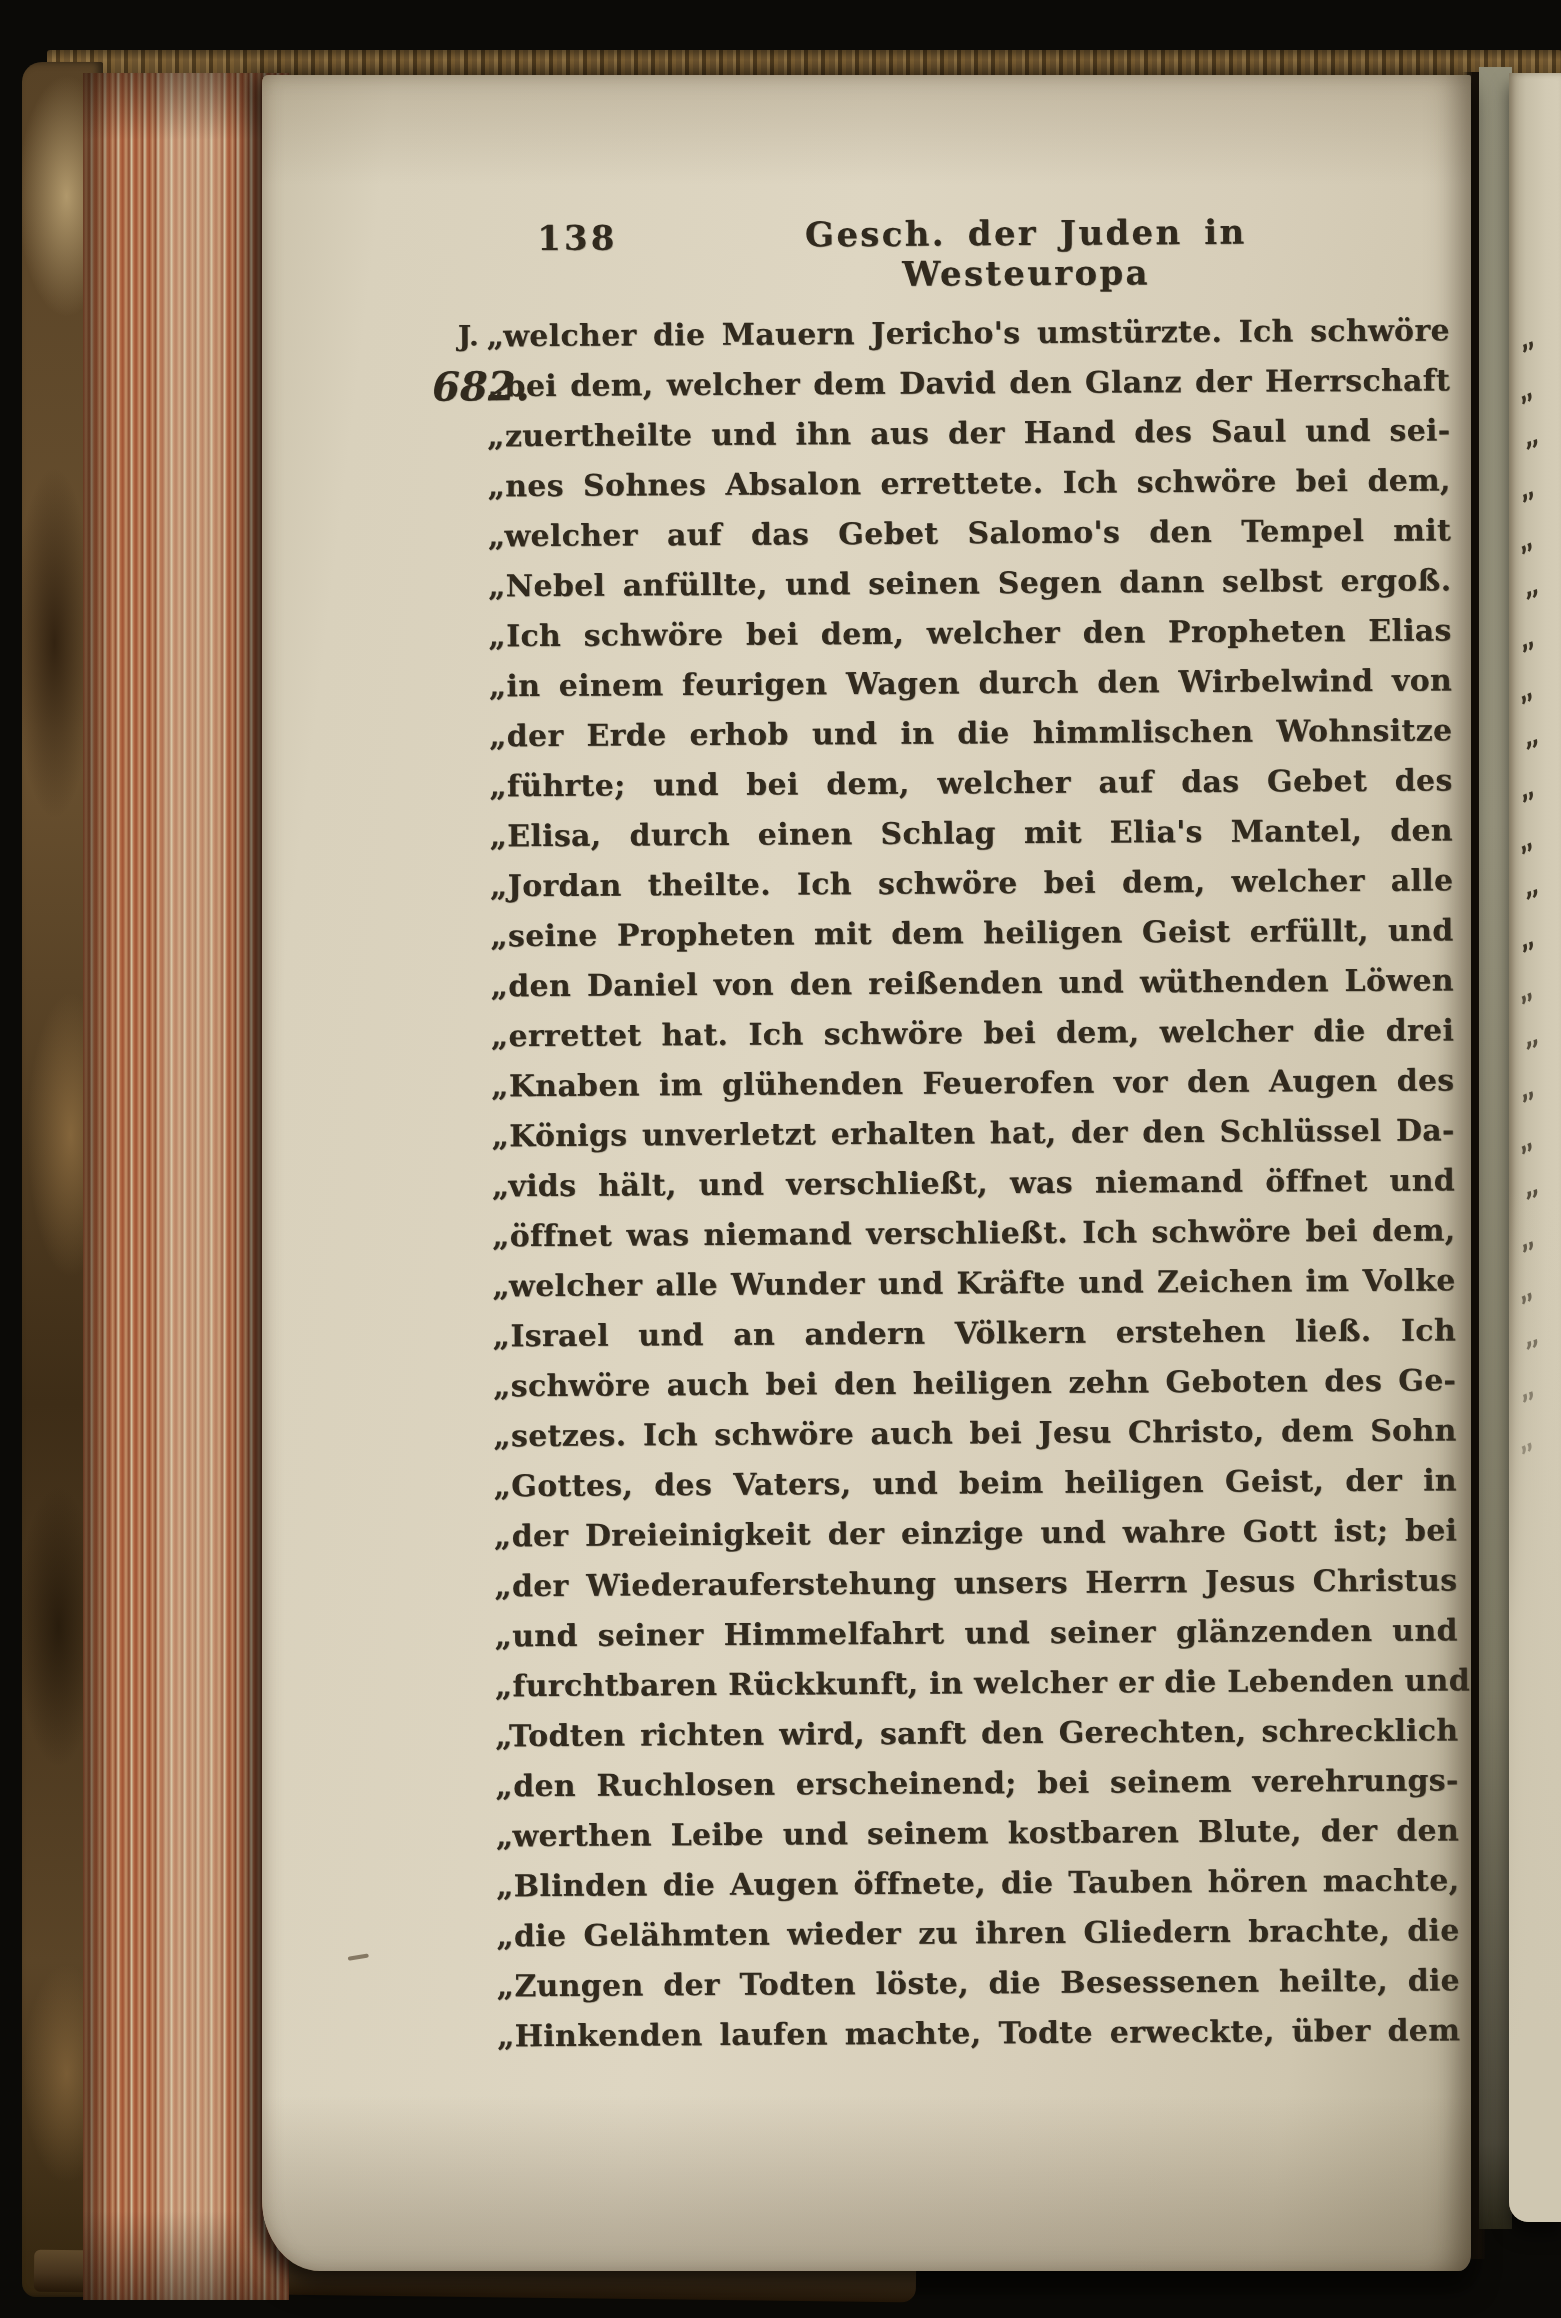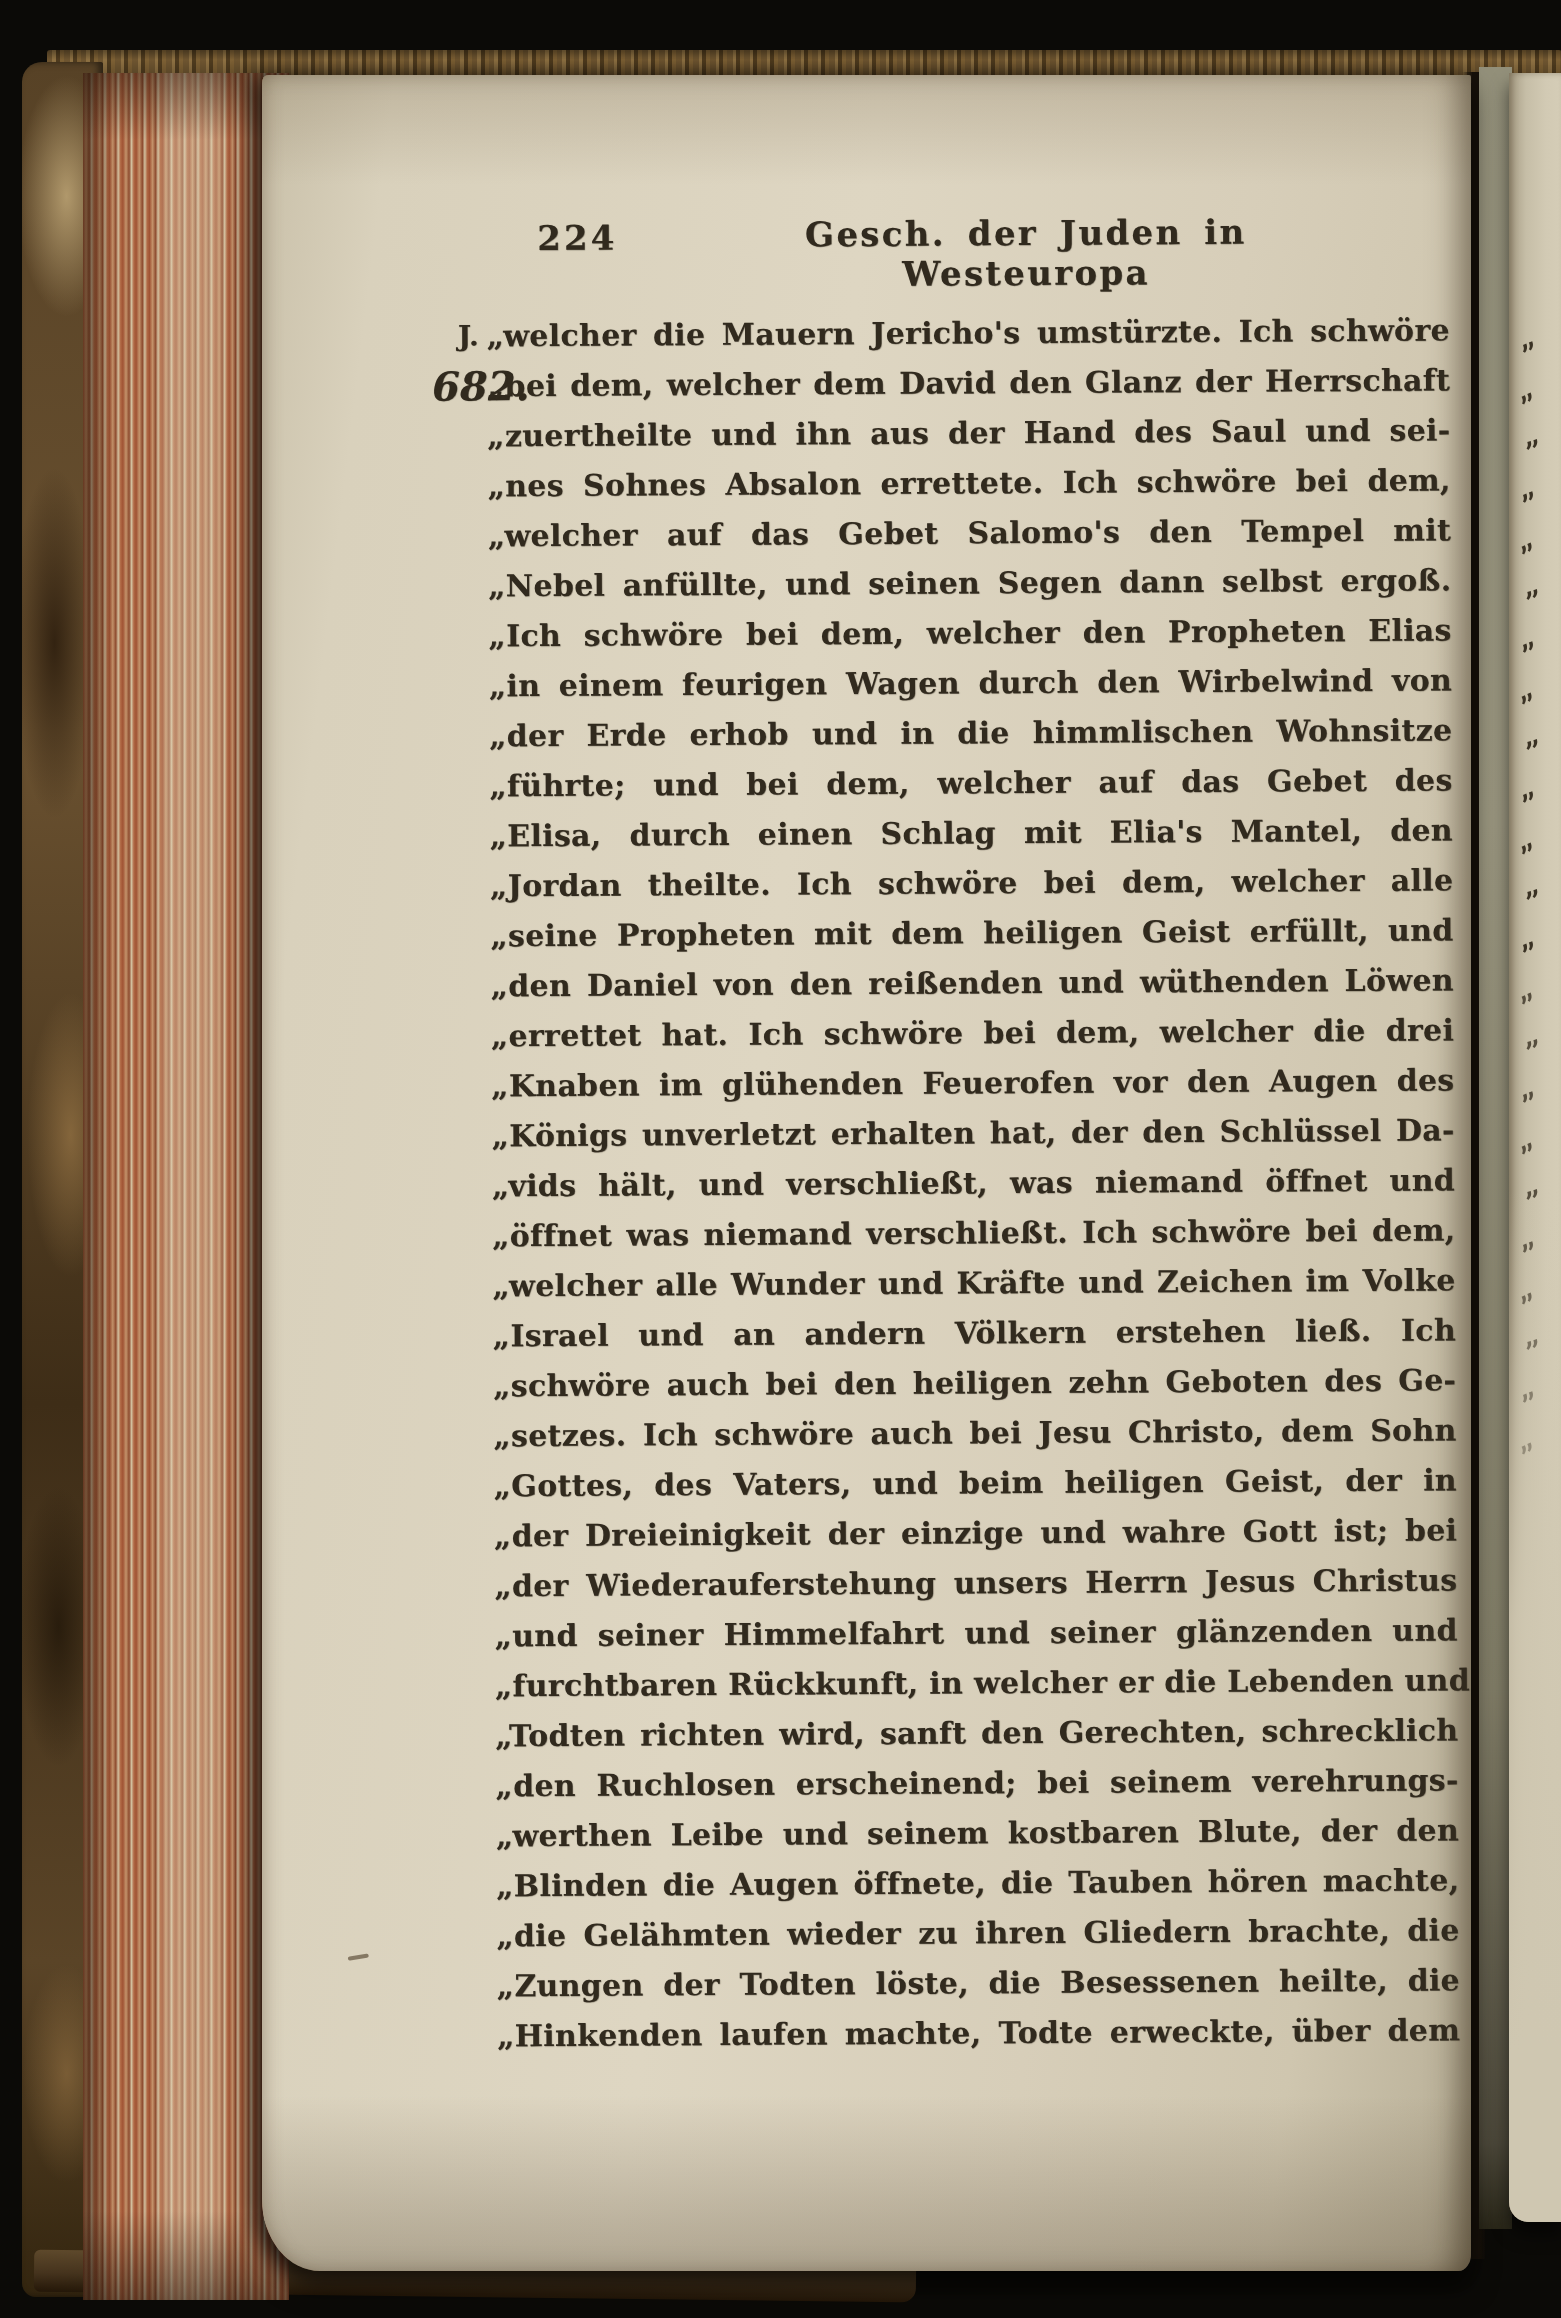--- a/index.html
+++ b/index.html
@@ -178,21 +178,21 @@
     <span class="fmark">„</span>
     <span class="fmark">„</span>
     <span class="fmark">„</span>
     <span class="fmark">„</span>
   </div>
   <div class="facing-fade"></div>
 </div>
 
 <div class="page">
   <div class="content">
-    <div class="page-number">224</div>
+    <div class="page-number">138</div>
     <div class="running-header">Gesch. der Juden in Westeuropa</div>
     <div class="margin-note-letter">J.</div>
     <div class="margin-note-year">682.</div>
     <div class="text-block">
       <div class="line">„welcher die Mauern Jericho's umstürzte. Ich schwöre</div>
       <div class="line">„bei dem, welcher dem David den Glanz der Herrschaft</div>
       <div class="line">„zuertheilte und ihn aus der Hand des Saul und sei-</div>
       <div class="line">„nes Sohnes Absalon errettete. Ich schwöre bei dem,</div>
       <div class="line">„welcher auf das Gebet Salomo's den Tempel mit</div>
       <div class="line">„Nebel anfüllte, und seinen Segen dann selbst ergoß.</div>

